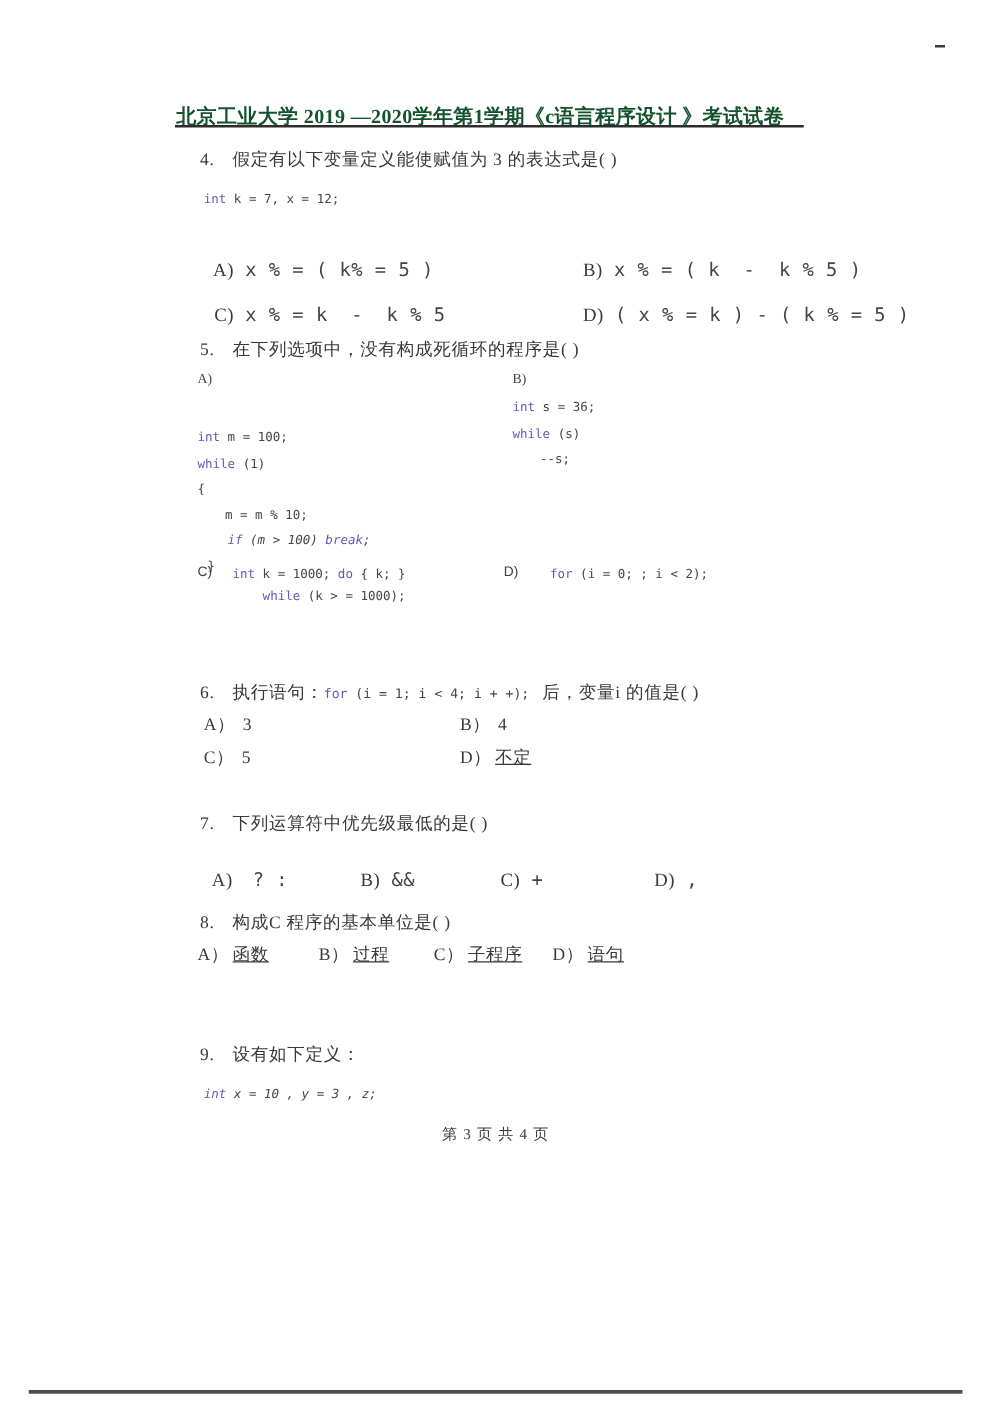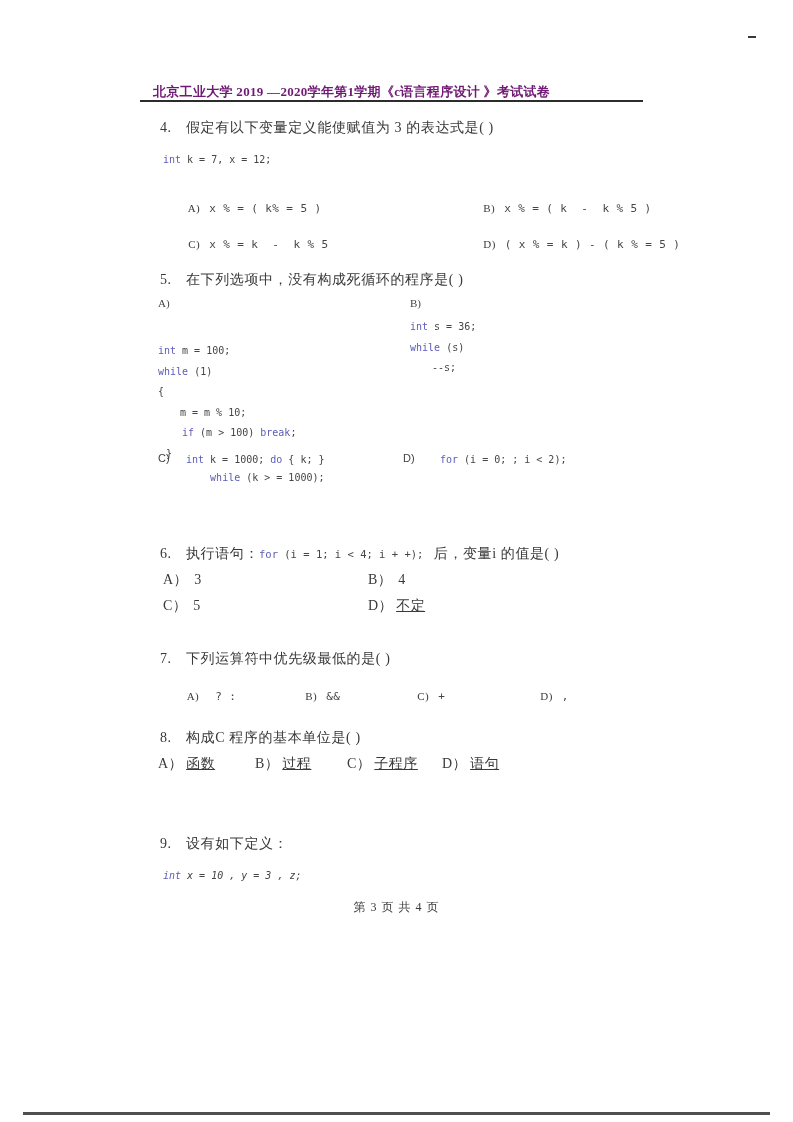--- a/index.html
+++ b/index.html
@@ -4,40 +4,40 @@
 <style>
   html,body { margin:0; padding:0; }
   body {
     width:793px; height:1122px; background:#ffffff; position:relative;
     font-family:"Liberation Serif","DejaVu Serif",serif; color:#3a3a3a;
     overflow:hidden;
   }
   .abs { position:absolute; }
 
   
-  .exam-title { left:153px; top:83px; font-size:13px; font-weight:bold;
-    letter-spacing:0.3px; color:#701a75; white-space:nowrap; }
+  .exam-title { left:141px; top:83px; font-size:16px; font-weight:bold;
+    letter-spacing:0.3px; color:#14532d; white-space:nowrap; }
   .header-rule { left:140px; top:100px; width:503px; height:1.6px; background:#2c2c2c; }
   .corner-dash { left:748px; top:36px; width:8px; height:2px; background:#3a3a3a; }
   .bottom-rule { left:23px; top:1112px; width:747px; height:2.5px; background:#4f4f4f; }
 
   
   .stem { font-size:14px; letter-spacing:0.6px; white-space:nowrap; color:#383838; }
   .qnum { display:inline-block; min-width:26px; }
 
   
   .code, .code-line, .optv, .mono {
     font-family:"DejaVu Sans Mono","Liberation Mono",monospace; color:#454545; }
   .code { font-size:10px; }
   .code-line { white-space:pre; line-height:20.5px; }
   .tight .code-line { line-height:17.5px; }
   .kw { color:#5c5cb8; }
 
   
-  .mopt { font-size:11px; letter-spacing:0.4px; white-space:pre;margin-left:19px; }
+  .mopt { font-size:15px; letter-spacing:0.4px; white-space:pre; }
   .mopt .optv { margin-left:9px; white-space:pre; }
   .mopt .optv.wide { margin-left:16px; }
 
   
   .copt { font-size:14px; letter-spacing:0.5px; white-space:nowrap; }
   .copt .optv { font-family:"Liberation Serif","DejaVu Serif",serif; color:#3a3a3a; margin-left:6px; }
   .copt.tightgap .optv { margin-left:3px;text-decoration:underline; }
 
   .codelabel { font-size:11px; color:#454545; }
   .sanslabel { font-family:"Liberation Sans","DejaVu Sans",sans-serif; font-size:11px; color:#3f3f3f; }
@@ -80,21 +80,21 @@
 <div class="abs stem" style="left:160px;top:271px">
   <span class="qnum">5.</span><span>在下列选项中，没有构成死循环的程序是(  )</span>
 </div>
 <div class="abs codelabel" style="left:158px;top:297px">A)</div>
 <div class="abs codelabel" style="left:410px;top:297px">B)</div>
 <div class="abs code" style="left:158px;top:315px">
     <div class="code-line" style="padding-left: 0px; margin-top: 26px;"><span class="kw">int</span><span> m = 100;</span></div>
     <div class="code-line" style="padding-left: 0px;"><span class="kw">while</span><span> (1)</span></div>
     <div class="code-line" style="padding-left: 0px;"><span>{</span></div>
     <div class="code-line" style="padding-left: 22px;"><span>m = m % 10;</span></div>
-    <div class="code-line" style="padding-left: 24px;"><span class="kw">if</span><span> (m &gt; 100) </span><span class="kw">break</span><span>;</span></div>
+    <div class="code-line" style="padding-left: 24px; font-style: italic;"><span class="kw">if</span><span> (m &gt; 100) </span><span class="kw">break</span><span>;</span></div>
     <div class="code-line" style="padding-left: 8px;"><span>}</span></div>
   </div>
 <div class="abs code" style="left:410px;top:317px">
     <div class="code-line" style="padding-left: 0px;"><span class="kw">int</span><span> s = 36;</span></div>
     <div class="code-line" style="padding-left: 0px;"><span class="kw">while</span><span> (s)</span></div>
     <div class="code-line" style="padding-left: 22px;"><span>--s;</span></div>
   </div>
 <div class="abs sanslabel" style="left:158px;top:452px">C)</div>
 <div class="abs code tight" style="left:186px;top:451px">
     <div class="code-line" style="padding-left: 0px;"><span class="kw">int</span><span> k = 1000; </span><span class="kw">do</span><span> { k; }</span></div>

